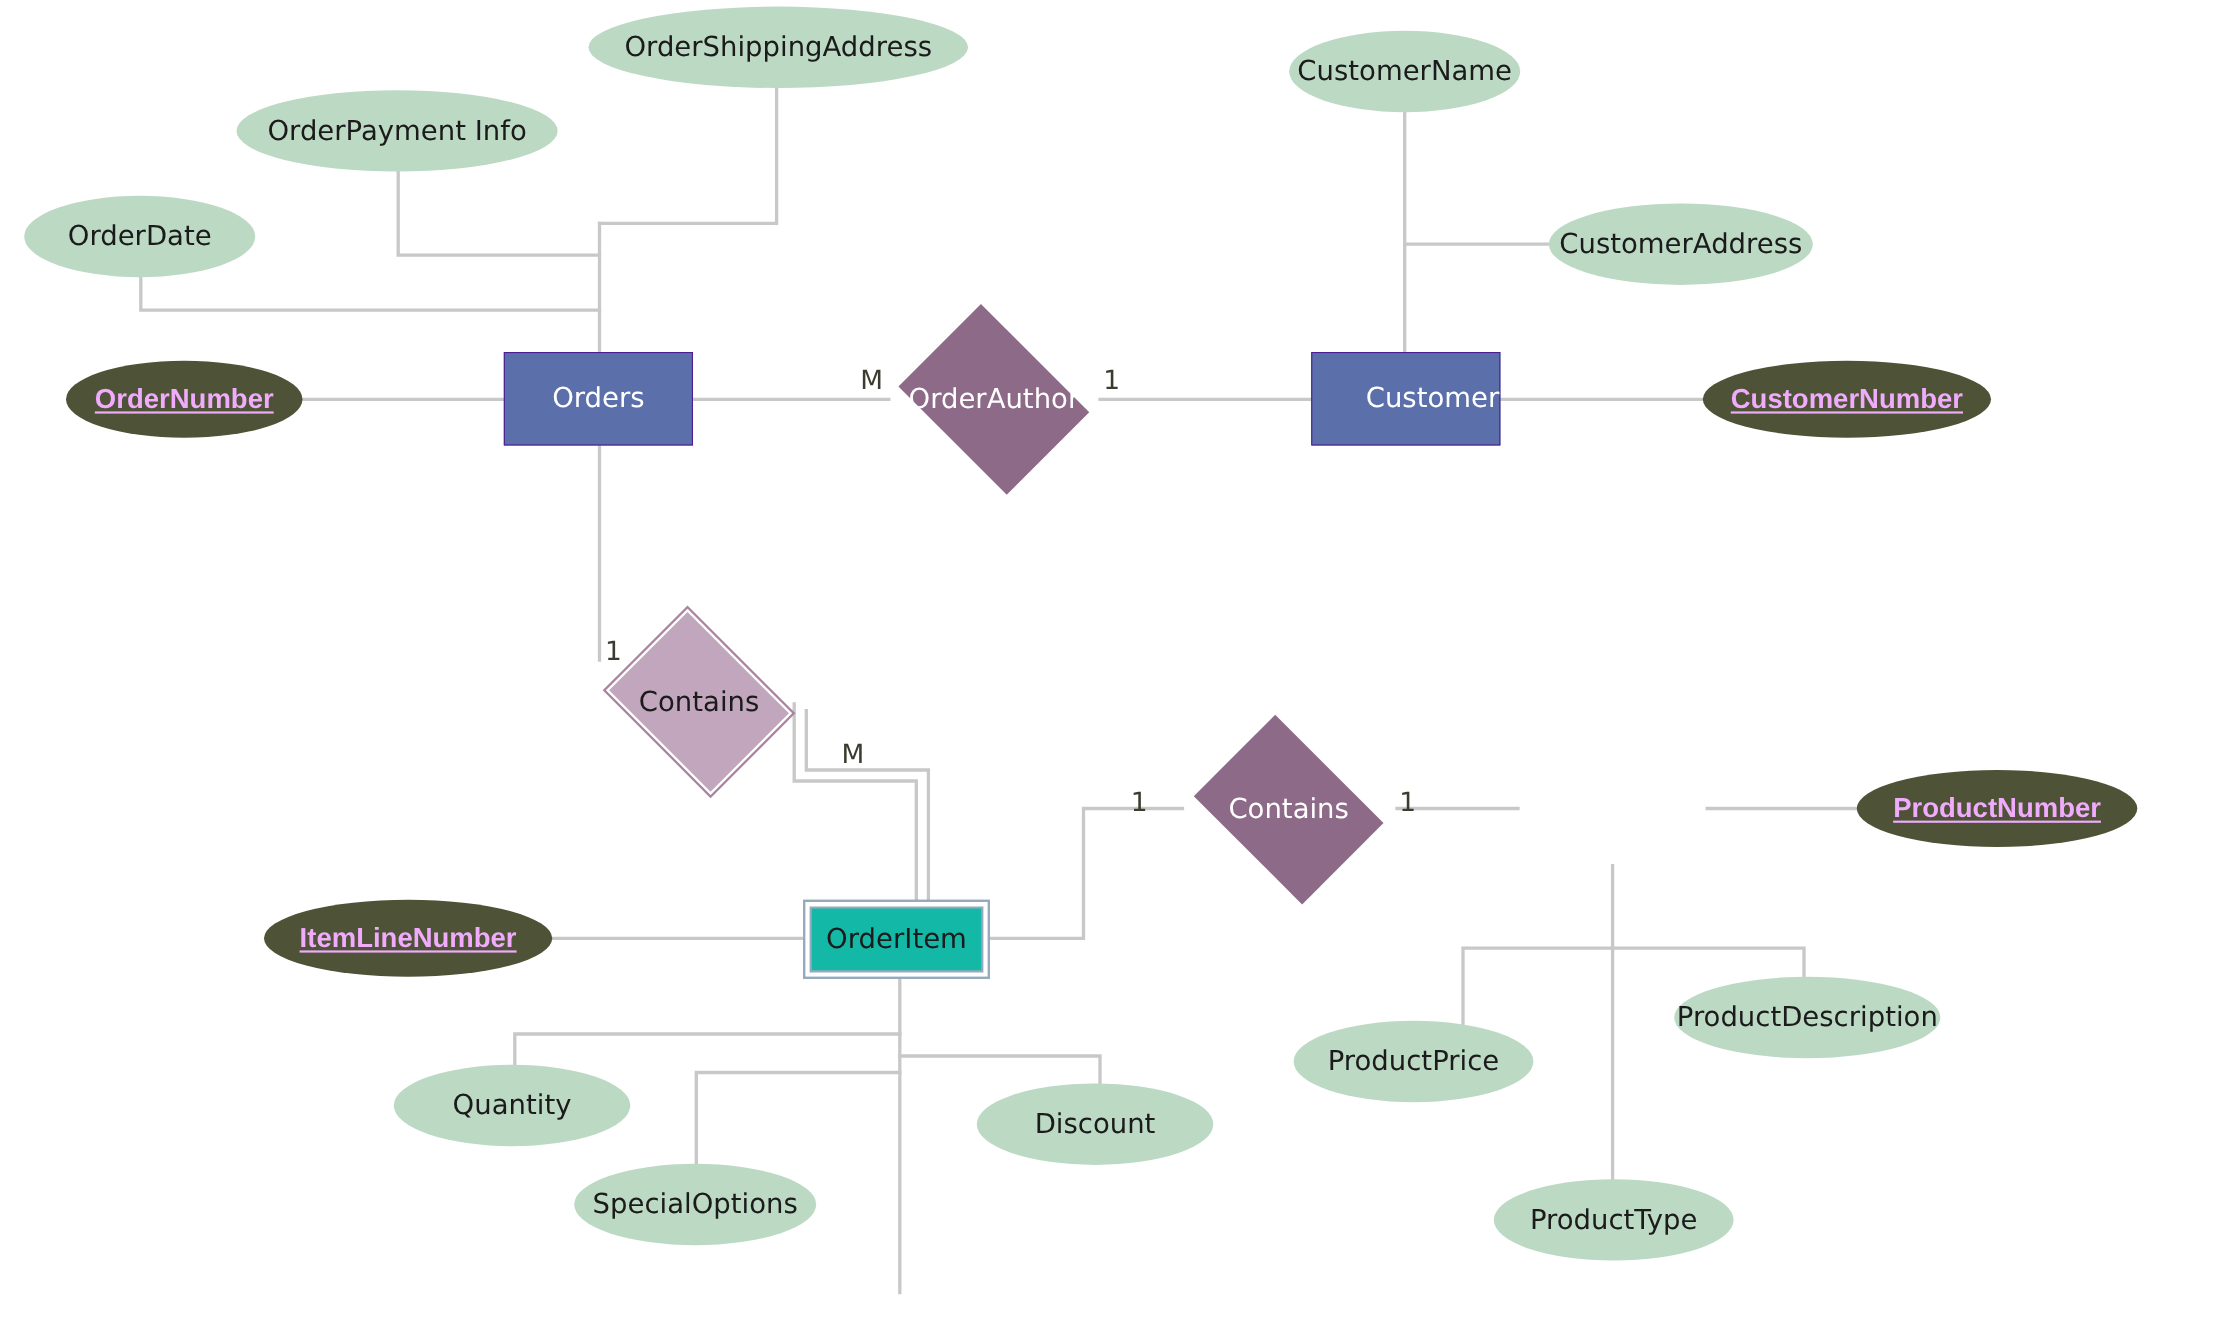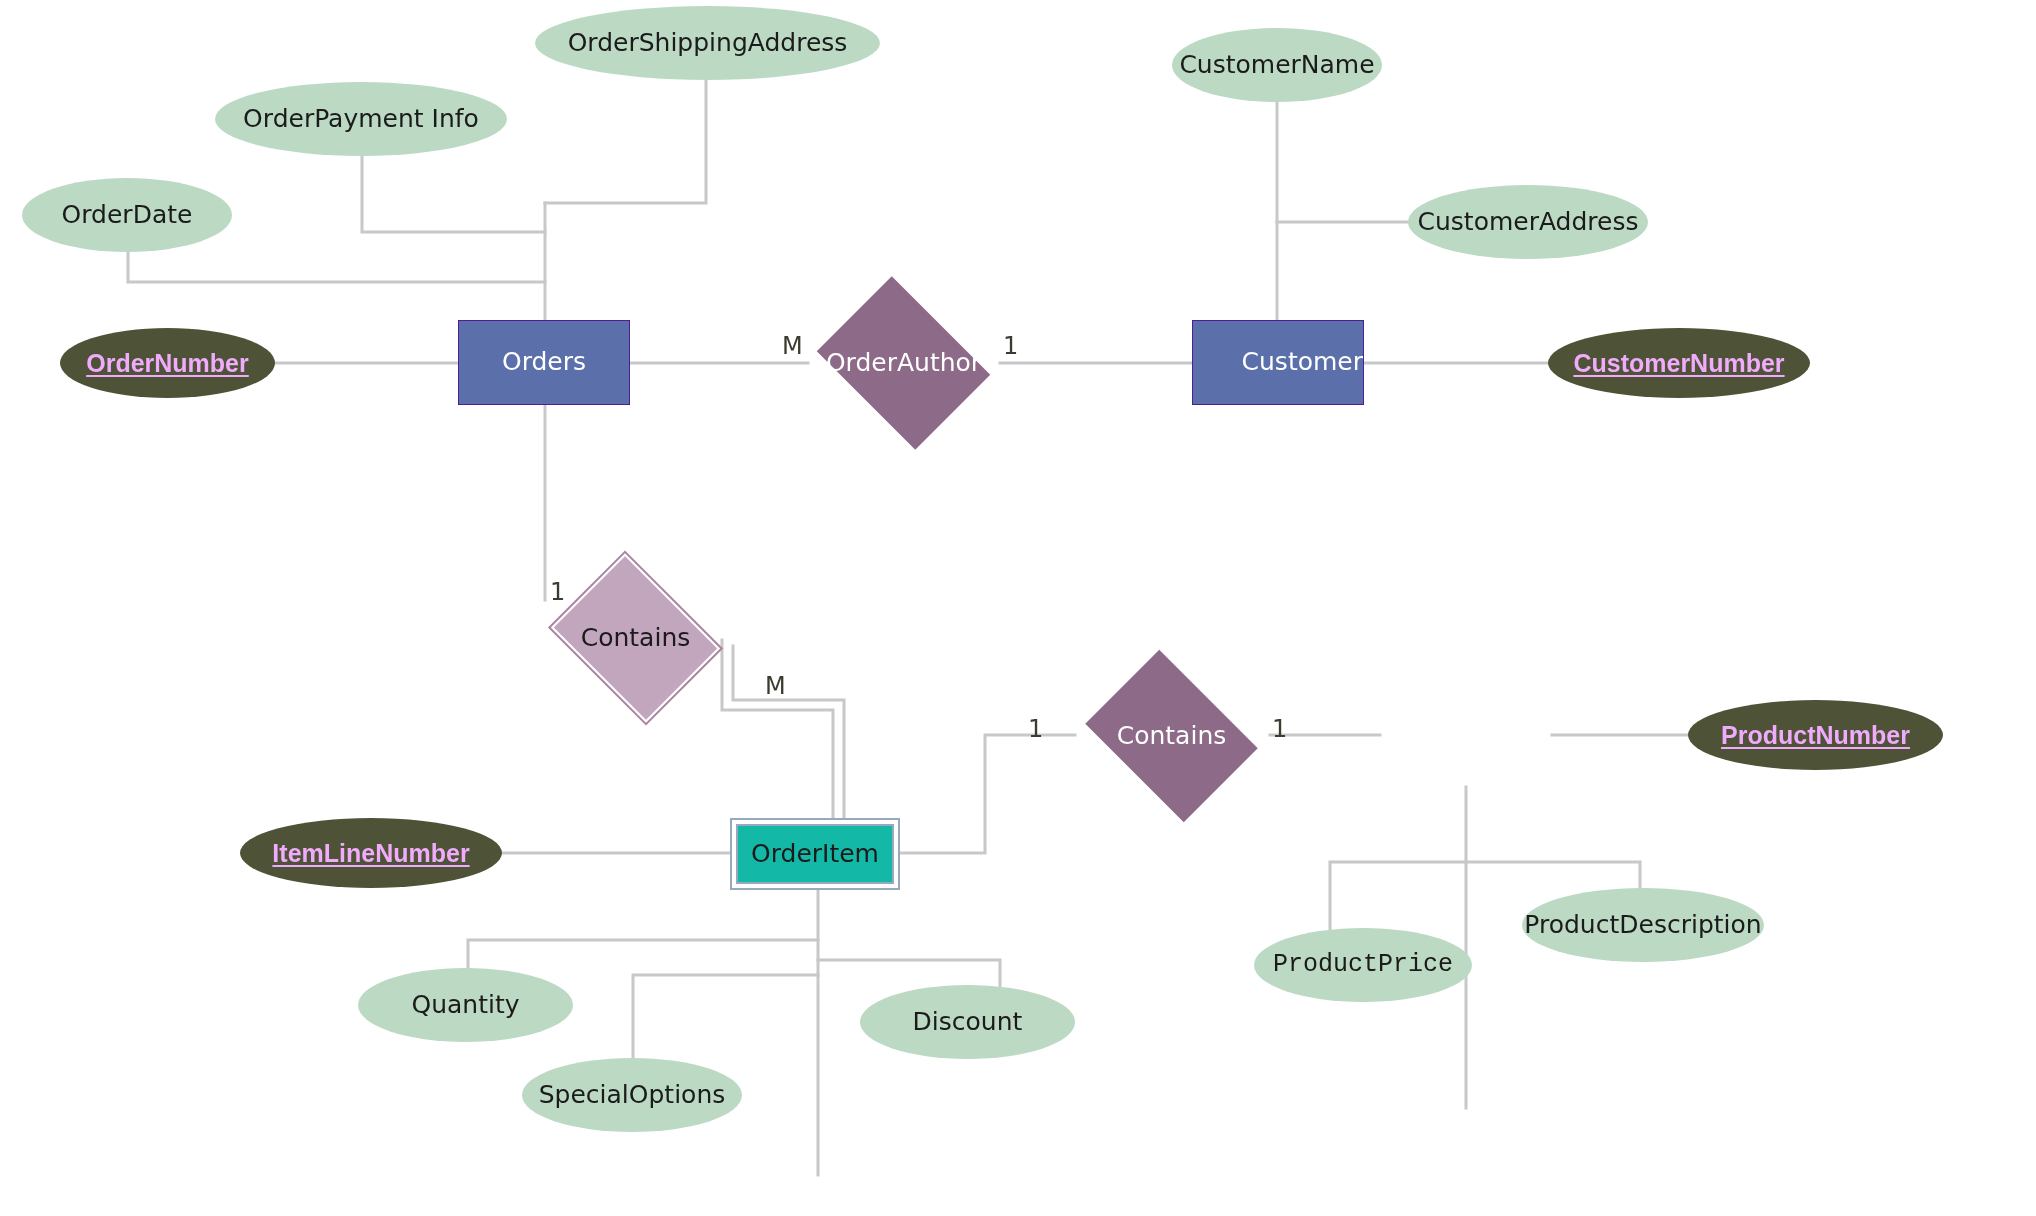--- a/index.html
+++ b/index.html
@@ -201,32 +201,35 @@
 
   <div class="node attr" style="left:358px; top:968px; width:215px; height:74px;">
     <span class="txt">Quantity</span>
   </div>
 
   <div class="node attr" style="left:522px; top:1058px; width:220px; height:74px;">
     <span class="txt">SpecialOptions</span>
   </div>
 
 
-  <div class="node attr" style="left:860px; top:985px; width:215px; height:74px;justify-content:center;">
+  <div class="node attr" style="left:888px; top:985px; width:215px; height:74px;justify-content:center;">
     <span class="txt">Discount</span>
   </div>
 
   <div class="node keyattr" style="left:1688px; top:700px; width:255px; height:70px;">
     <span class="txt">ProductNumber</span>
   </div>
 
-  <div class="node attr" style="left:1254px; top:928px; width:218px; height:74px;font-family:Liberation Mono, monospace;">
+  <div class="node attr" style="left:1176px; top:928px; width:218px; height:74px;">
     <span class="txt">ProductPrice</span>
   </div>
 
+  <div class="node attr" style="left:1358px; top:1072px; width:218px; height:74px;">
+    <span class="txt">ProductType</span>
+  </div>
 
   <div class="node attr" style="left:1522px; top:888px; width:242px; height:74px;">
     <span class="txt">ProductDescription</span>
   </div>
 
   <div class="node entity" style="left:458px; top:320px; width:172px; height:85px;">
     <span class="txt">Orders</span>
   </div>
 
   <div class="node entity" style="left:1192px; top:320px; width:172px; height:85px;justify-content:flex-end;">

